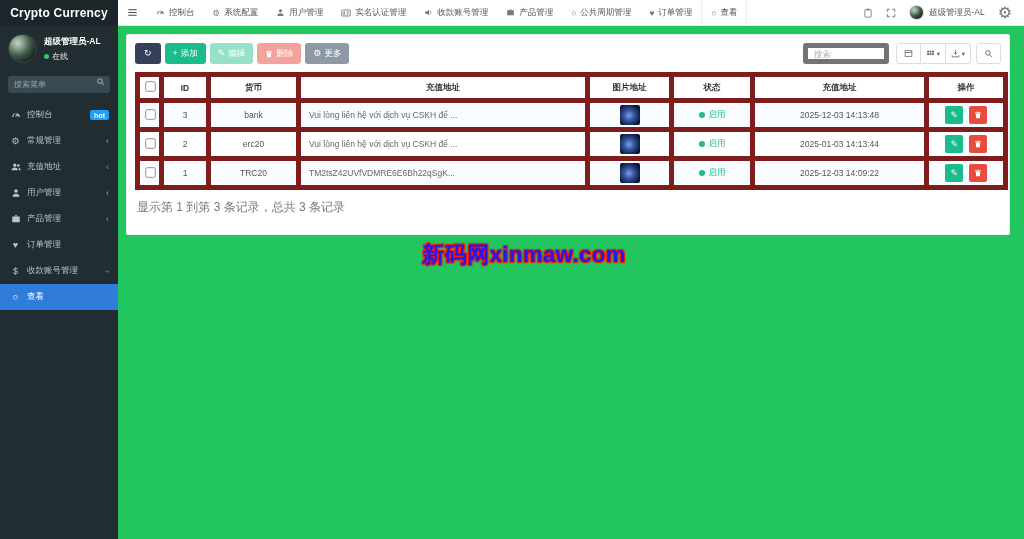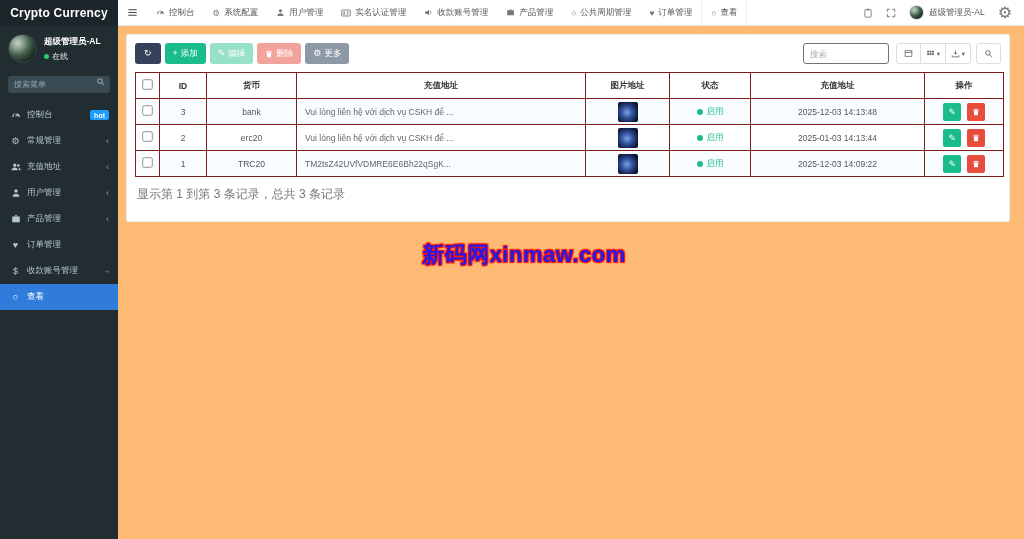--- a/index.html
+++ b/index.html
@@ -1,17 +1,17 @@
 <!DOCTYPE html>
 <html><head>
 <meta charset="utf-8">
 <style>
   *{margin:0;padding:0;box-sizing:border-box}
   html,body{width:1024px;height:539px;overflow:hidden;font-family:"Liberation Sans","DejaVu Sans",sans-serif;}
-  .app{position:relative;display:flex;width:1024px;height:539px;background:#fdba74}
+  .app{position:relative;display:flex;width:1024px;height:539px;background:#22c55e}
 
   
   .sidebar{width:118px;background:#222d32;display:flex;flex-direction:column;flex-shrink:0}
   .brand{height:26px;background:#1b252a;color:#fff;font-size:12px;font-weight:600;display:flex;align-items:center;justify-content:center;letter-spacing:.2px;white-space:nowrap}
   .user-panel{display:flex;gap:7px;padding:8px 8px 5px;align-items:center}
   .avatar{width:29px;height:29px;border-radius:50%;background:radial-gradient(circle at 32% 30%,#c9d4c6 0%,#8aa18e 22%,#45604f 45%,#141f19 80%);flex-shrink:0;border:1px solid #39464c}
   .user-info .name{color:#fff;font-size:8.5px;font-weight:700;margin-bottom:3px;white-space:nowrap}
   .user-status{color:#e4e8ea;font-size:8px;display:flex;align-items:center;gap:3px}
   .dot{width:5px;height:5px;border-radius:50%;background:#2ecc71;display:inline-block}
   .side-search{margin:5px 8px 6px;position:relative}
@@ -49,33 +49,33 @@
   .panel-body{padding:8px}
   .toolbar{display:flex;align-items:center;gap:4px;margin-bottom:8px}
   .btn{height:21px;border:none;border-radius:3px;color:#fff;font-size:8.5px;display:inline-flex;align-items:center;gap:3px;padding:0 8px;cursor:pointer;white-space:nowrap}
   .btn .bicon{display:flex;align-items:center;font-size:9px;line-height:1}
   .btn-refresh{background:#35405a;font-size:11px;padding:0 9px}
   .btn-add{background:#1abc8c}
   .btn-edit{background:#1abc8c;opacity:.45}
   .btn-del{background:#e74c3c;opacity:.5}
   .btn-more{background:#8d99a5}
   .toolbar-right{margin-left:auto;display:flex;align-items:center}
-  .tsearch{width:86px;height:21px;border:1px solid #737373;border-radius:3px;font-size:8.5px;padding:0 6px;color:#555;outline:none;background:#fff}
+  .tsearch{width:86px;height:21px;border:5px solid #737373;border-radius:3px;font-size:8.5px;padding:0 6px;color:#555;outline:none;background:#fff}
   .tsearch::placeholder{color:#aaa}
   .tbtn-group{display:flex;margin-left:7px}
   .tbtn{min-width:25px;height:21px;background:#fff;border:1px solid #ddd;display:flex;align-items:center;justify-content:center;color:#666;gap:2px;cursor:pointer;padding:0 4px}
   .tbtn + .tbtn{border-left:none}
   .tbtn:first-child{border-radius:3px 0 0 3px}
   .tbtn:last-child{border-radius:0 3px 3px 0}
   .tbtn.single{border:1px solid #ddd;border-radius:3px;margin-left:5px}
   .caret{font-size:6.5px;color:#666}
 
   
   table{width:100%;border-collapse:collapse;table-layout:fixed}
-  th,td{border:1px solid #7f1d1d;font-size:8.5px;color:#555;text-align:center;height:26px;padding:0 4px;overflow:hidden;white-space:nowrap}
+  th,td{border:5px solid #7f1d1d;font-size:8.5px;color:#555;text-align:center;height:26px;padding:0 4px;overflow:hidden;white-space:nowrap}
   th{color:#333;font-weight:700;background:#fff}
   td.addr{text-align:left;padding-left:8px;color:#666;text-overflow:ellipsis}
   tbody tr.striped{background:#f9fcff}
   input[type=checkbox]{transform:scale(.8);cursor:pointer}
   .thumb{width:20px;height:20px;margin:2px auto;border-radius:2px;background:#0b1535 radial-gradient(circle at 45% 52%,#7aa2e8 0%,#35559f 35%,#0b1535 78%);cursor:pointer}
   .status{color:#1cbc8c;display:inline-flex;align-items:center;gap:4px}
   .status .dot{background:#1cbc8c;width:6px;height:6px}
   .op-btn{width:18px;height:18px;border:none;border-radius:2px;color:#fff;display:inline-flex;align-items:center;justify-content:center;margin:0 1.5px;font-size:9px;cursor:pointer;vertical-align:middle}
   .op-edit{background:#1abc8c}
   .op-del{background:#e74c3c}

